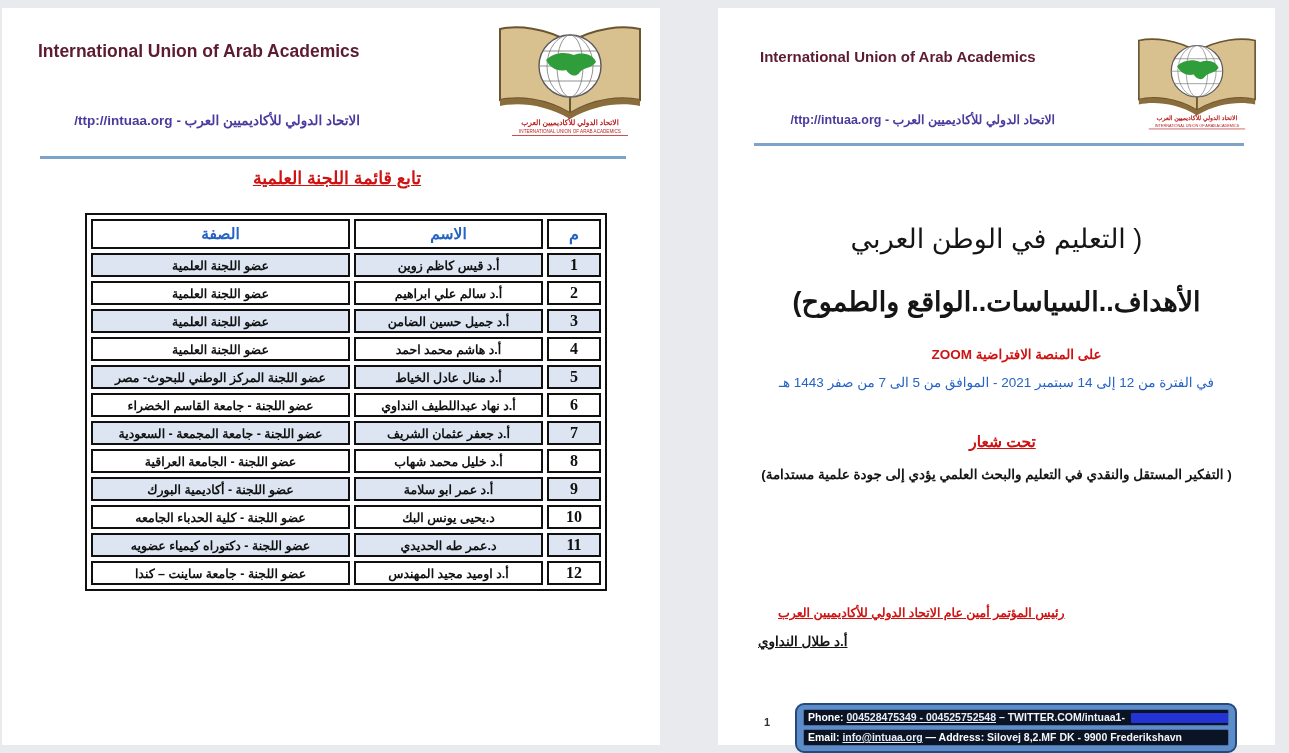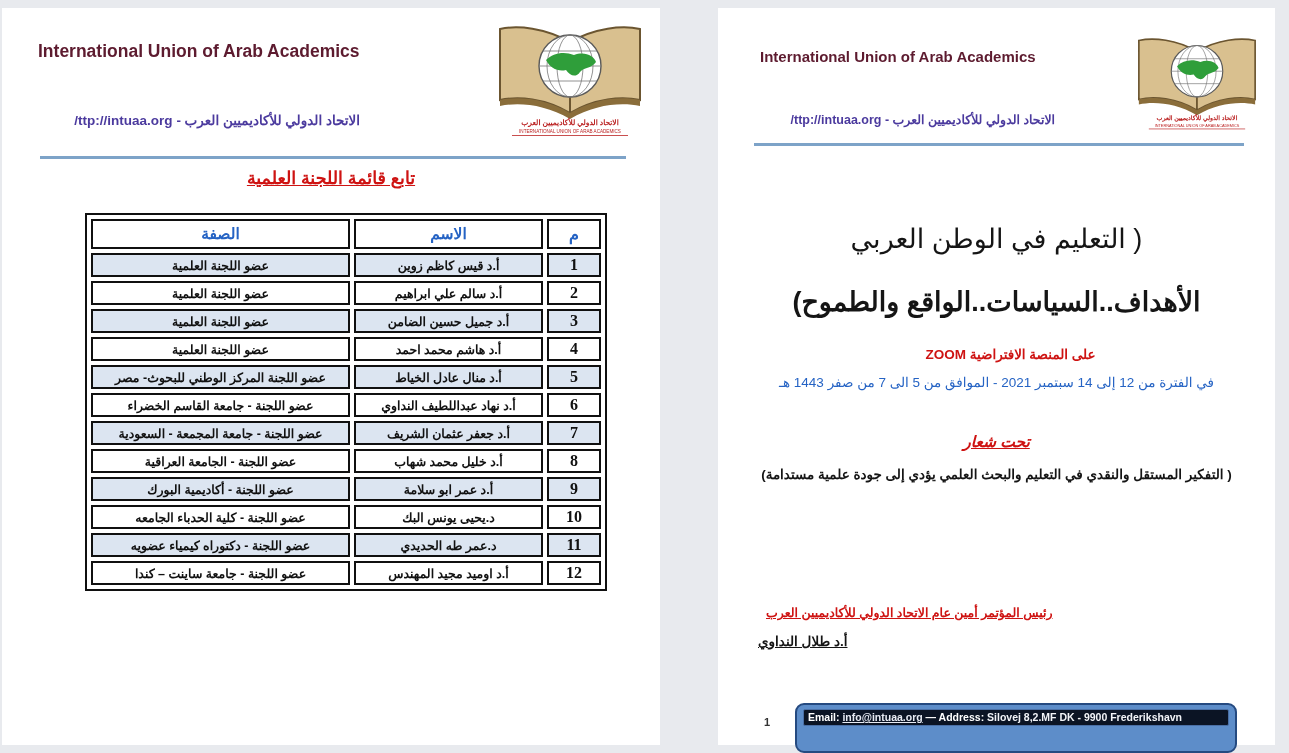--- a/index.html
+++ b/index.html
@@ -20,21 +20,21 @@
 
   .url-line{position:absolute;direction:rtl;font-weight:bold;color:#4b3a9e;white-space:nowrap;}
   #page-left .url-line{right:300px;top:104px;font-size:13.5px;}
   #page-right .url-line{right:220px;top:104px;font-size:12.5px;}
   .url-latin{color:#4b3a9e;text-decoration:none;}
 
   .hrule{position:absolute;height:3px;background:#7da3c8;}
   #page-left .hrule{left:38px;width:586px;top:148px;}
   #page-right .hrule{left:36px;width:490px;top:135px;}
 
-  .red{color:#ce1312;}
+  .red{color:#ce1312;padding-left:12px;}
   .blue{color:#2563c4;}
   .u{text-decoration:underline;}
   .center{left:0;right:0;text-align:center;}
 
   .section-title{position:absolute;font-weight:bold;direction:rtl;}
   #left-section-title{top:160px;font-size:17.5px;}
 
   
   #committee-table{position:absolute;left:83px;top:205px;direction:rtl;
      border-collapse:separate;border-spacing:4px;border:2.5px solid #101010;}
@@ -46,21 +46,21 @@
   #committee-table td.name{width:175px;}
   #committee-table td.role{width:245px;}
   #committee-table tr.odd td{background:#dce5f1;}
 
   
   #conf-title{position:absolute;top:155px;font-size:21px;font-weight:bold;direction:rtl;}
   #conf-line1{position:absolute;top:215px;font-size:27px;font-weight:normal;color:#151515;direction:rtl;}
   #conf-line2{position:absolute;top:278px;font-size:27px;font-weight:bold;color:#151515;direction:rtl;}
   #platform-line{position:absolute;top:338px;font-size:13.5px;font-weight:bold;direction:rtl;margin-left:28px;}
   #date-line{position:absolute;top:366px;font-size:13.5px;font-weight:normal;direction:rtl;white-space:nowrap;}
-  #slogan-heading{position:absolute;top:425px;font-size:15.5px;font-weight:bold;direction:rtl;font-style:italic;}
+  #slogan-heading{position:absolute;top:425px;font-size:15.5px;font-weight:bold;direction:rtl;}
   #slogan-line{position:absolute;top:458px;font-size:13.5px;font-weight:bold;color:#151515;direction:rtl;white-space:nowrap;}
   #signature-title{position:absolute;left:40px;top:597px;font-size:12.5px;font-weight:bold;direction:rtl;margin-left:8px;}
   #signature-name{position:absolute;left:40px;top:625px;font-size:13.5px;font-weight:bold;color:#151515;direction:rtl;}
   #page-number{position:absolute;left:46px;top:708px;font-size:11px;font-weight:bold;color:#333;}
 
   
   #footer-box{position:absolute;left:77px;top:695px;width:442px;height:50px;
      background:#5d8dc9;border:2px solid #254a80;border-radius:9px;box-sizing:border-box;
      padding:4px 6px;}
   .footer-bar{height:15px;background:#0b1424;border:1px solid #4a6fa5;border-radius:2px;
@@ -218,20 +218,26 @@
     <div id="slogan-heading" class="red u center">تحت شعار</div>
     <div id="slogan-line" class="center">( التفكير المستقل والنقدي في التعليم والبحث العلمي يؤدي إلى جودة علمية مستدامة)</div>
 
     <div id="signature-title" class="red u">رئيس المؤتمر أمين عام الاتحاد الدولي للأكاديميين العرب</div>
     <div id="signature-name" class="u">أ.د طلال النداوي</div>
 
     <div id="page-number">1</div>
 
     <div id="footer-box">
       <div class="footer-bar">
+        <span class="lbl">Phone:</span>
+        <a>004528475349 - 004525752548</a>
+        <span>– TWITTER.COM/intuaa1-</span>
+        <span id="highlighted-link"></span>
+      </div>
+      <div class="footer-bar">
         <span class="lbl">Email:</span>
         <a>info@intuaa.org</a>
         <span class="lbl">— Address:</span>
         <span>Silovej 8,2.MF DK - 9900 Frederikshavn</span>
       </div>
     </div>
   </div>
 
 </div>
 

